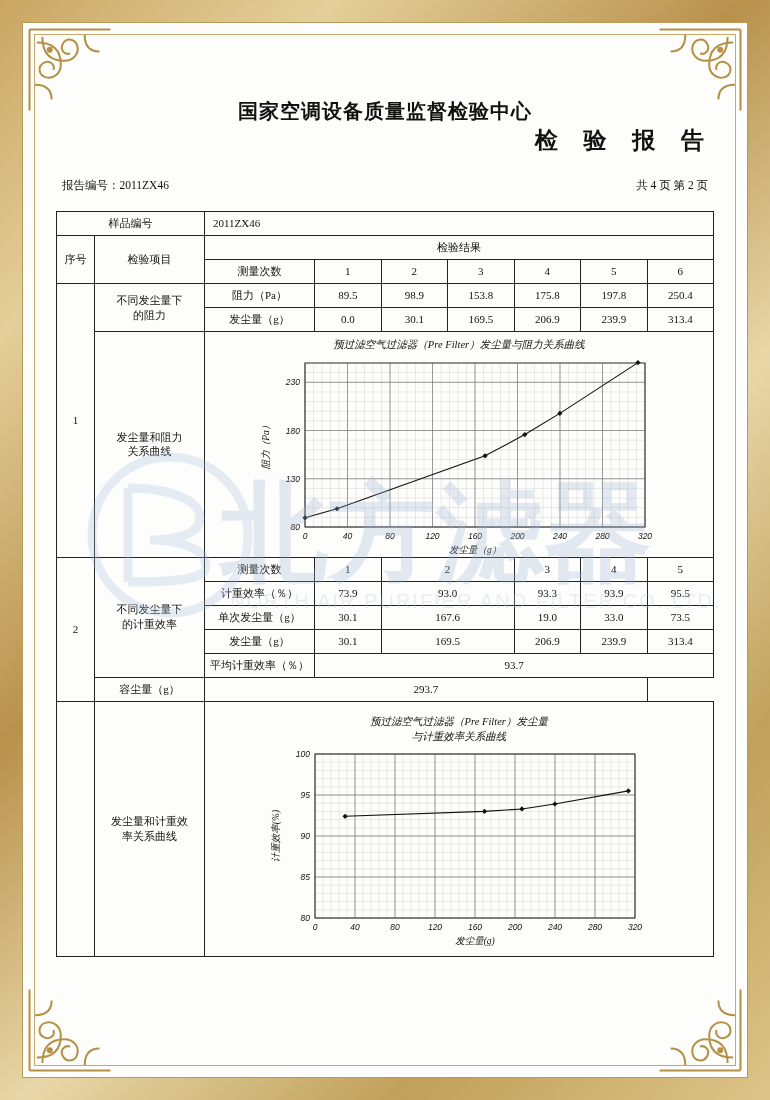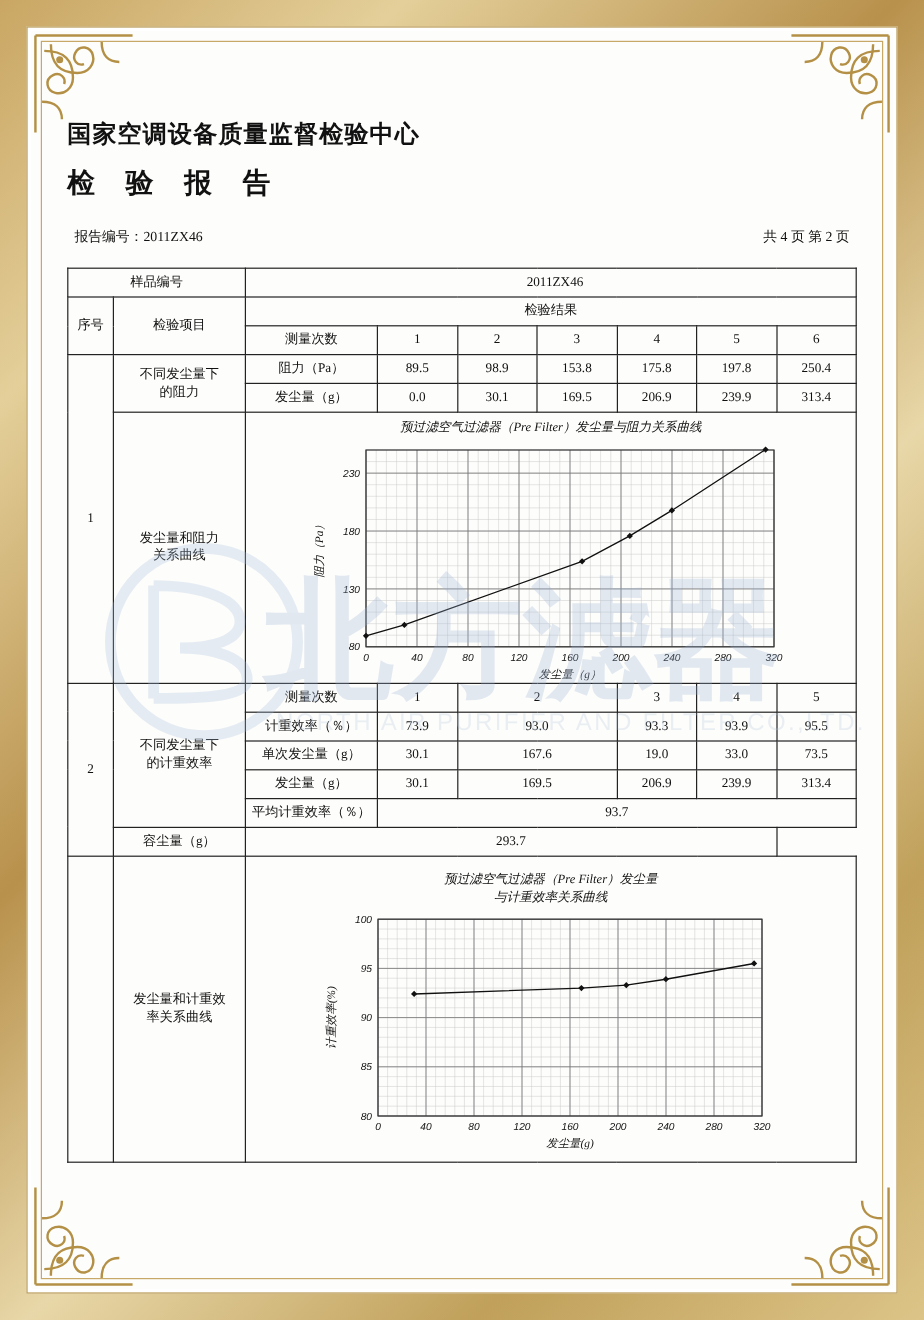--- a/index.html
+++ b/index.html
@@ -38,34 +38,34 @@
   .c-tr{right:24px;top:24px;transform:scaleX(-1);}
   .c-bl{left:24px;bottom:24px;transform:scaleY(-1);}
   .c-br{right:24px;bottom:24px;transform:scale(-1,-1);}
 
   
   .content{
     position:absolute;
     left:56px;top:70px;right:56px;bottom:60px;
   }
   .title1{
-    text-align:left;
+    text-align:center;
     font-size:20px;
     font-weight:bold;
     letter-spacing:1px;
     color:#111;
     margin-top:28px;
   }
   .title2{
-    text-align:left;
+    text-align:right;
     font-size:23px;
     font-weight:bold;
     letter-spacing:10px;
     color:#111;
-    margin-top:12px;
+    margin-top:0;
   }
   .meta{
     display:flex;justify-content:space-between;
     font-size:11.5px;color:#111;
     margin-top:22px;
     padding:0 6px;
   }
   
   table.rep{
     width:100%;
@@ -172,21 +172,21 @@
       <colgroup>
         <col style="width:38px">
         <col style="width:110px">
         <col style="width:110px">
         <col span="6">
       </colgroup>
       <tbody>
 
         <tr>
           <td colspan="2">样品编号</td>
-          <td colspan="7" style="text-align:center;padding-left:8px">2011ZX46</td>
+          <td colspan="7" style="text-align:left;padding-left:8px">2011ZX46</td>
         </tr>
 
         <tr>
           <td rowspan="2">序号</td>
           <td rowspan="2">检验项目</td>
           <td colspan="7">检验结果</td>
         </tr>
         <tr>
           <td>测量次数</td>
           <td>1</td>

